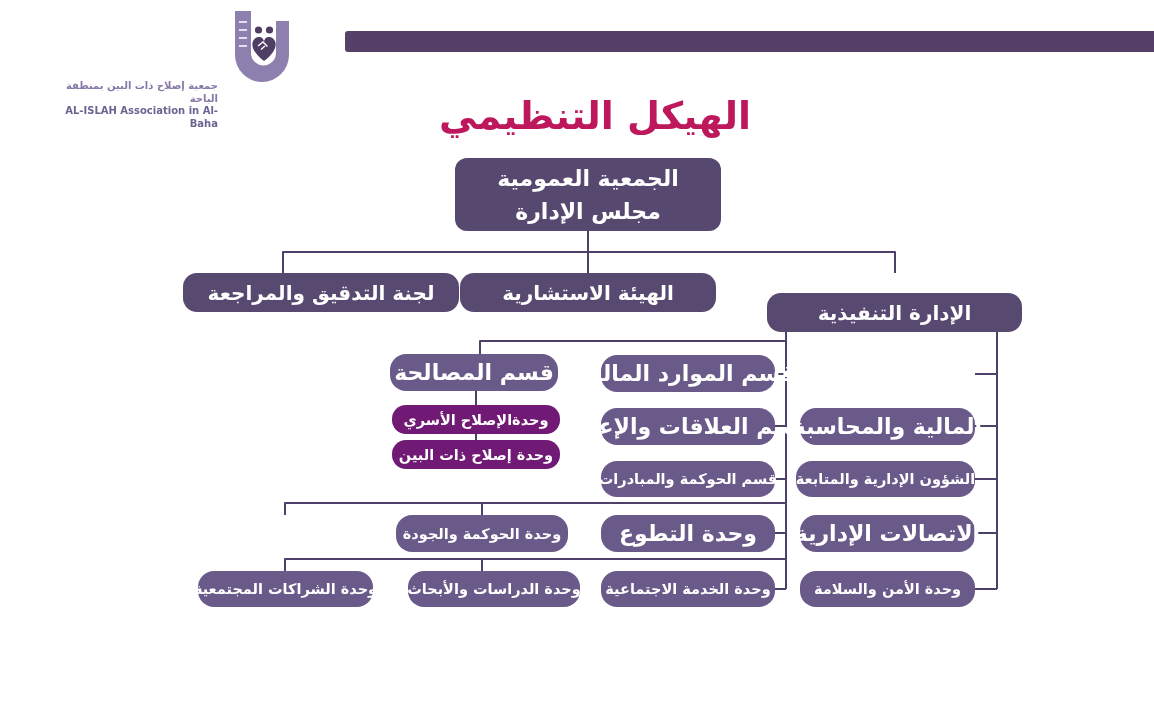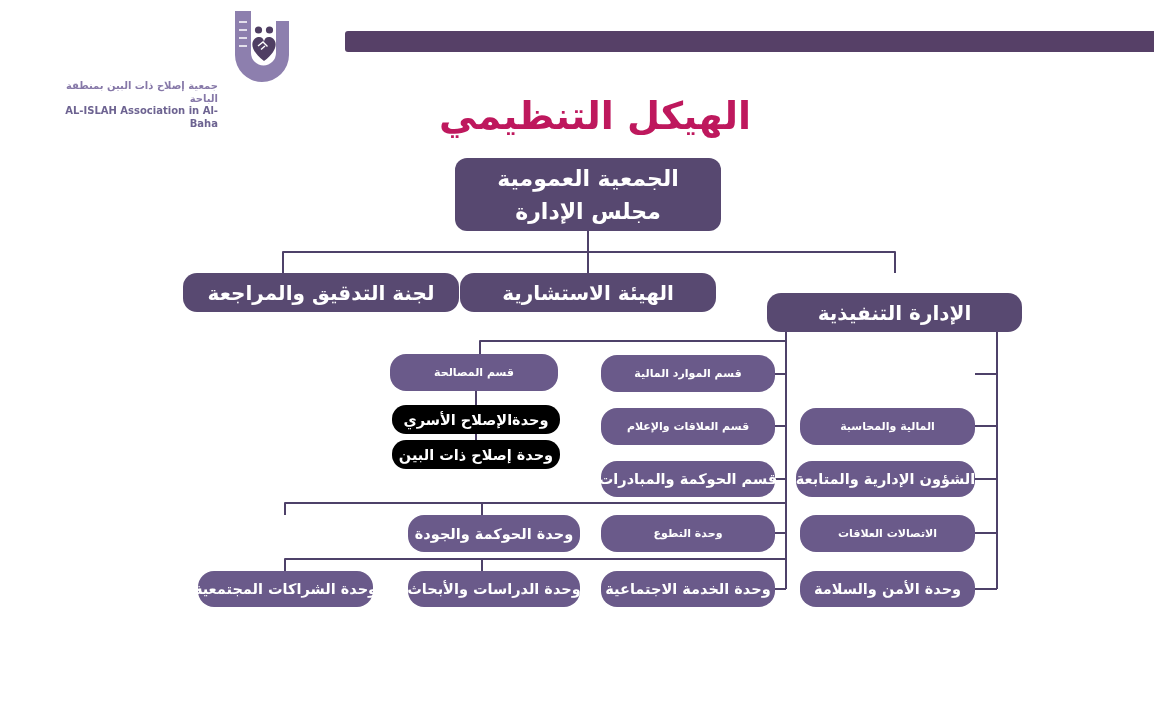--- a/index.html
+++ b/index.html
@@ -18,23 +18,23 @@
   .title{position:absolute;left:595px;top:94px;transform:translateX(-50%);
     font-size:38px;font-weight:bold;color:#be185d;direction:rtl;white-space:nowrap;}
   
   .wires{position:absolute;left:0;top:0;width:1154px;height:704px;z-index:1;pointer-events:none;}
   .wires path{stroke:#4e4169;stroke-width:2;fill:none;stroke-linejoin:round;}
   
   .box{position:absolute;z-index:2;display:flex;align-items:center;justify-content:center;
     color:#ffffff;font-weight:bold;text-align:center;direction:rtl;white-space:nowrap;}
   .root{background:#574870;border-radius:12px;font-size:22px;line-height:1.5;flex-direction:column;}
   .lvl{background:#584971;border-radius:14px;font-size:20px;}
-  .dept{background:#6a5a8a;border-radius:16px;font-size:11px;}
+  .dept{background:#6a5a8a;border-radius:16px;font-size:22px;}
   .dept.sm{font-size:14.5px;}
-  .light{background:#000000;border-radius:14px;font-size:14.5px;}
+  .light{background:#701a75;border-radius:14px;font-size:14.5px;}
 </style>
 </head>
 <body>
 
 <div class="canvas">
 
   <div class="topbar"></div>
 
   <svg class="logo" viewBox="0 0 82 80">
     <path d="M13 3 H29 V45 a12.5 12.5 0 0 0 25 0 V13 H67 V47 a27 27 0 0 1 -54 0 Z" fill="#8d7fae"></path>
@@ -77,20 +77,20 @@
   <div class="box light" style="left:392px;top:440px;width:168px;height:29px;">وحدة إصلاح ذات البين</div>
 
   <div class="box dept" style="left:601px;top:355px;width:174px;height:37px;">قسم الموارد المالية</div>
   <div class="box dept" style="left:601px;top:408px;width:174px;height:37px;">قسم العلاقات والإعلام</div>
   <div class="box dept sm" style="left:601px;top:461px;width:174px;height:36px;">قسم الحوكمة والمبادرات</div>
   <div class="box dept" style="left:601px;top:515px;width:174px;height:37px;">وحدة التطوع</div>
   <div class="box dept sm" style="left:601px;top:571px;width:174px;height:36px;">وحدة الخدمة الاجتماعية</div>
 
   <div class="box dept" style="left:800px;top:408px;width:175px;height:37px;">المالية والمحاسبة</div>
   <div class="box dept sm" style="left:796px;top:461px;width:179px;height:36px;">الشؤون الإدارية والمتابعة</div>
-  <div class="box dept" style="left:800px;top:515px;width:175px;height:37px;">الاتصالات العلاقات</div>
+  <div class="box dept" style="left:800px;top:515px;width:175px;height:37px;">الاتصالات الإدارية</div>
   <div class="box dept sm" style="left:800px;top:571px;width:175px;height:36px;">وحدة الأمن والسلامة</div>
 
-  <div class="box dept sm" style="left:408px;top:515px;width:172px;height:37px;">وحدة الحوكمة والجودة</div>
+  <div class="box dept sm" style="left:396px;top:515px;width:172px;height:37px;">وحدة الحوكمة والجودة</div>
   <div class="box dept sm" style="left:198px;top:571px;width:175px;height:36px;">وحدة الشراكات المجتمعية</div>
   <div class="box dept sm" style="left:400px;top:571px;width:172px;height:36px;margin-left:8px;">وحدة الدراسات والأبحاث</div>
 
 </div>
 
 </body></html>

